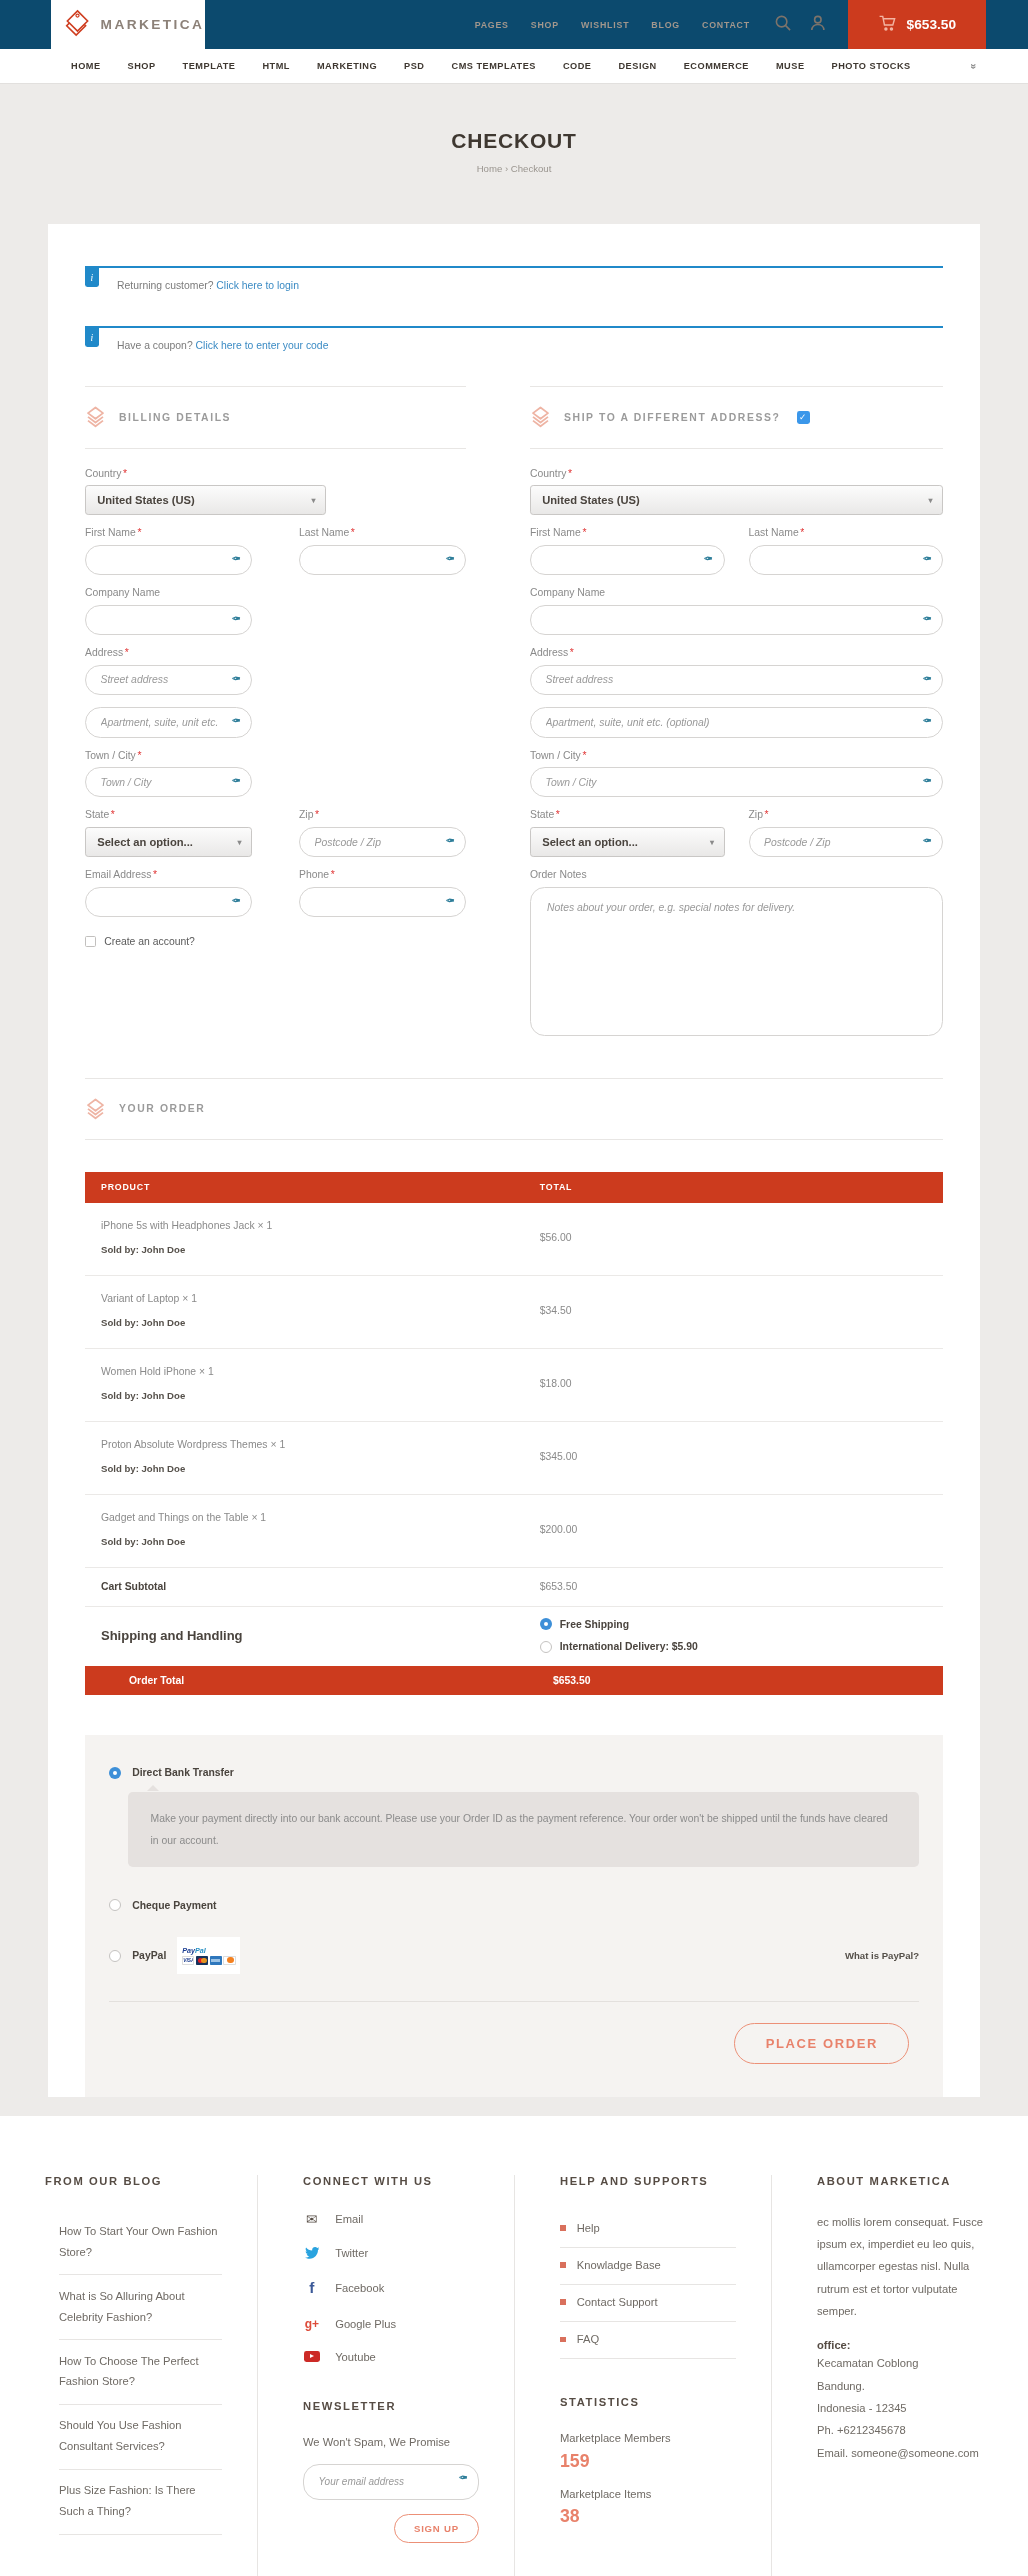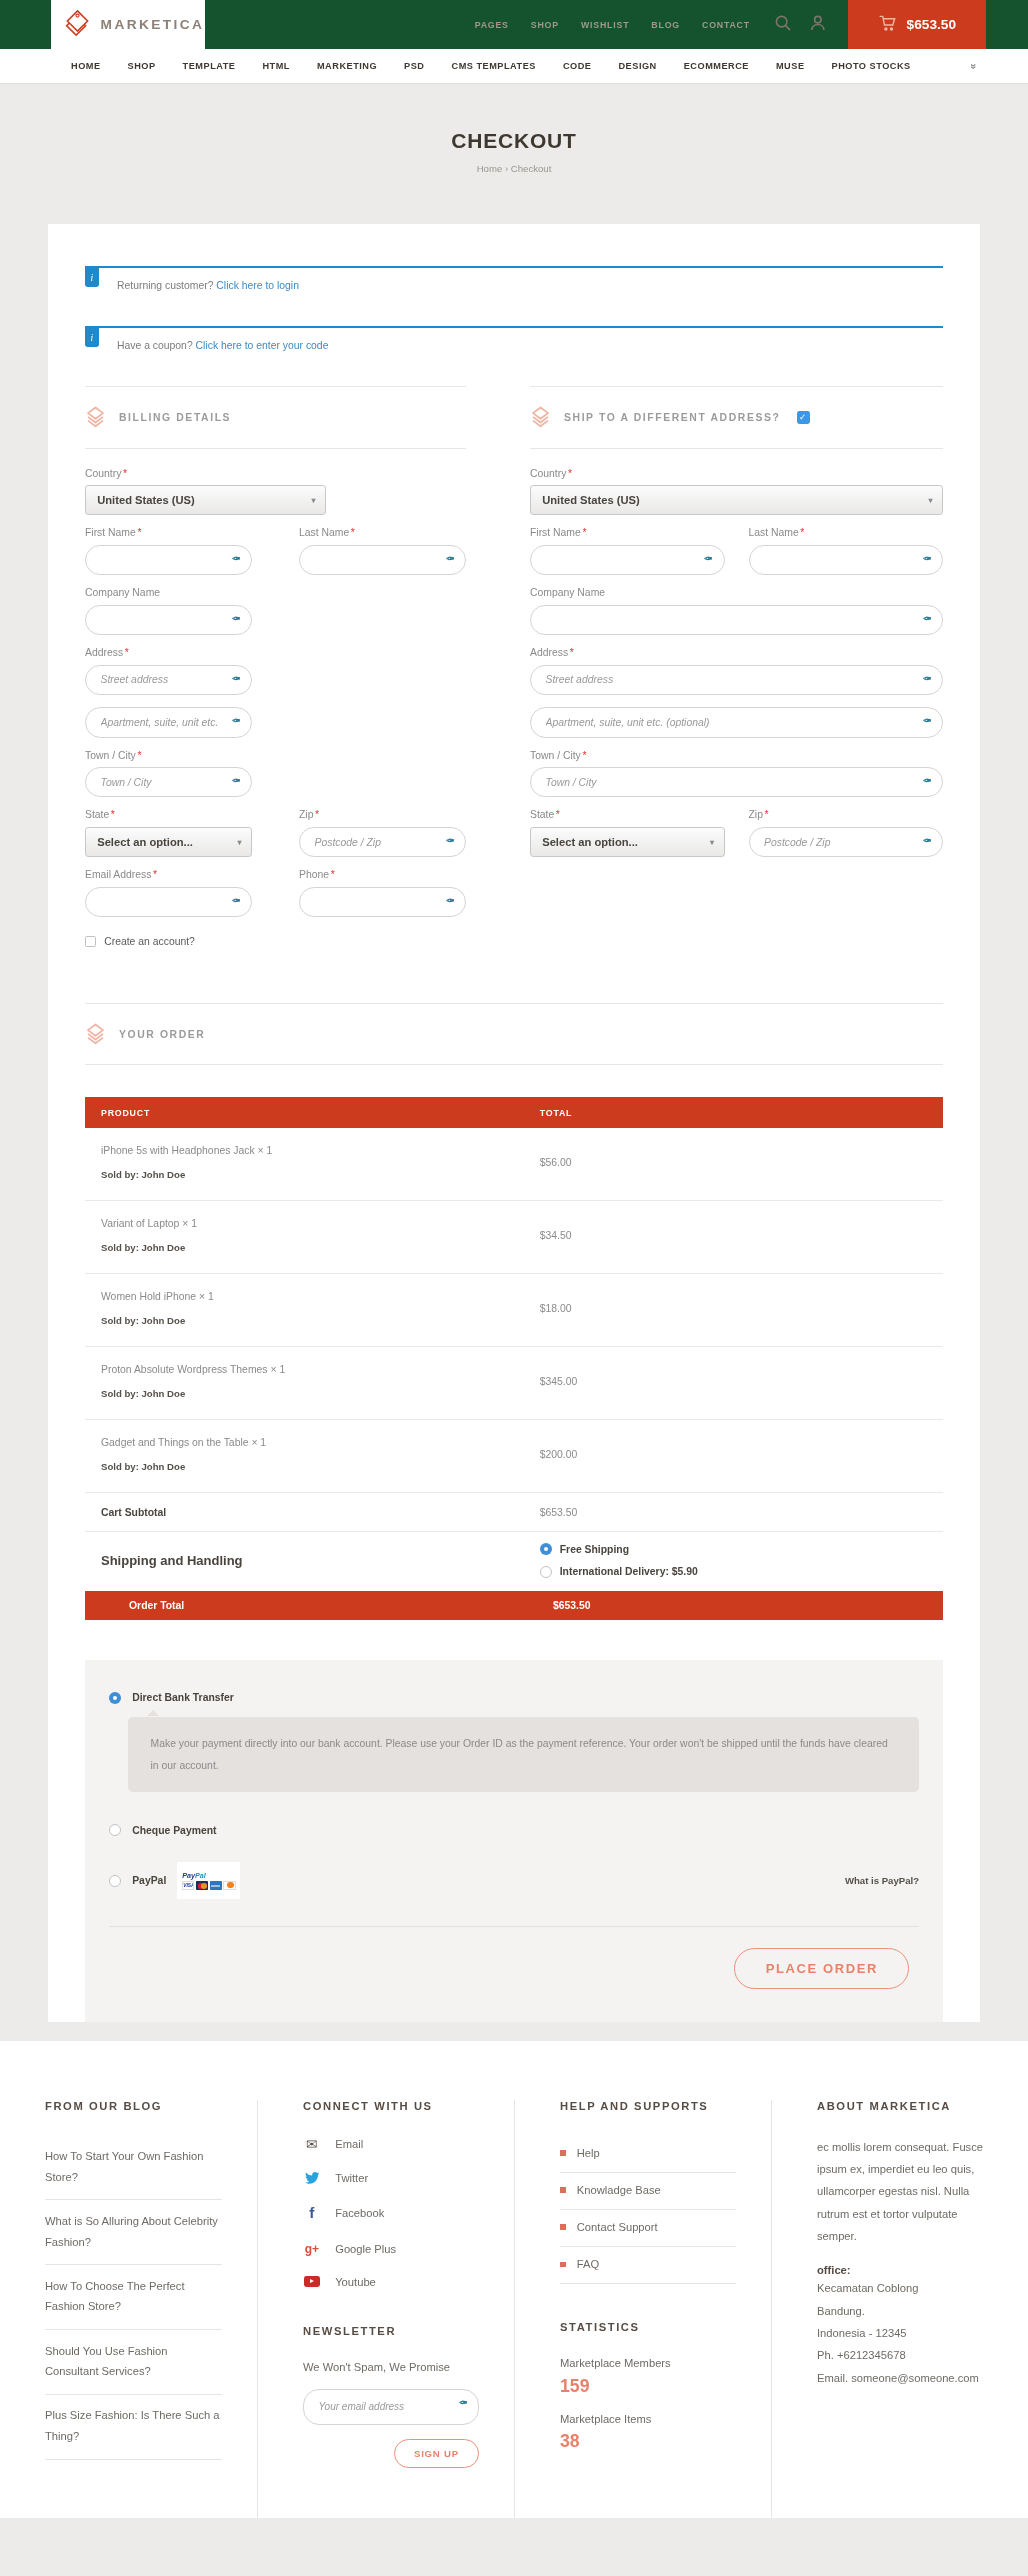--- a/index.html
+++ b/index.html
@@ -6,21 +6,21 @@
   html,body { margin:0; padding:0; }
   body {
     width:1028px;
     background:#edebe9;
     font-family:"Liberation Sans", sans-serif;
     color:#6f6a64;
   }
   a { text-decoration:none; cursor:pointer; }
 
   
-  .topbar { height:49px; background:#14532d; display:flex; align-items:stretch; }
+  .topbar { height:49px; background:#0c4a6e; display:flex; align-items:stretch; }
   .logo-box { width:154px; margin-left:51px; background:#fff; display:flex; align-items:center; gap:9.6px; padding-left:13px; }
   .brand { font-size:13.7px; font-weight:bold; letter-spacing:2.4px; color:#8c8178; }
   .topnav { margin-left:auto; display:flex; align-items:center; gap:22px; }
   .topnav a { font-size:8.8px; font-weight:bold; letter-spacing:0.8px; color:#a2978d; }
   .top-icons { display:flex; align-items:center; gap:17.7px; margin-left:24px; }
   .cart { width:138px; margin-left:21px; margin-right:42px; background:#cc3b1e; display:flex; align-items:center; justify-content:center; gap:9.6px; color:#fff; font-weight:bold; font-size:13.7px; cursor:pointer; }
 
   
   .menubar { height:35px; background:#fff; border-bottom:0.8px solid #e2e0de; display:flex; align-items:center; padding:0 51px 0 71px; }
   .menu-items { display:flex; align-items:center; gap:27px; }
@@ -124,21 +124,21 @@
   .place-row { border-top:0.8px solid #e3e0dd; margin-top:27px; padding:21px 9.6px 21px; display:flex; justify-content:flex-end; }
   .place-btn { background:transparent; border:1.6px solid #ec9077; color:#e8826b; border-radius:22.5px; padding:12px 30.5px; font-size:13px; font-weight:bold; letter-spacing:1.6px; font-family:"Liberation Sans", sans-serif; cursor:pointer; }
 
   
   footer { margin-top:19px; background:#fff; display:flex; padding-top:59px; }
   .fc { width:25%; padding:0 35px 50px 45px; }
   .fc + .fc { border-left:0.8px solid #e7e5e3; }
   .fc h4 { margin:0 0 24px; font-size:11.2px; font-weight:bold; letter-spacing:1.6px; color:#564c44; }
   .fc h4.mt { margin-top:37px; }
   .bloglist, .helplist { list-style:none; margin:0; padding:0; }
-  .bloglist li { padding:10.4px 0 12px; border-bottom:0.8px solid #e7e5e3; }
+  .bloglist li { padding:10.4px 0 12px; border-bottom:0.8px solid #e7e5e3;margin-left:14px; }
   .bloglist a { font-size:11.2px; color:#6f6a64; line-height:1.85; }
   .soclist { list-style:none; margin:0; padding:0; }
   .soclist li { display:flex; align-items:center; gap:14.5px; margin-bottom:20px; font-size:11.2px; cursor:pointer; }
   .soclist a { color:#6f6a64; }
   .icw { width:17.7px; display:flex; justify-content:center; }
   .ic-mail { color:#564c44; font-size:13.7px; }
   .ic-mail::before { content:"✉"; }
   .ic-fb { color:#3b5998; font-size:15.3px; font-weight:bold; }
   .ic-fb::before { content:"f"; }
   .ic-gp { color:#dd4b39; font-size:12px; font-weight:bold; }
@@ -389,20 +389,26 @@
             <span>Select an option...</span>
             <span class="arr"></span>
           </div>
         </div>
         <div class="field">
           <span class="flabel"><span>Zip</span><span class="req">*</span></span>
           <div class="pill"><input type="text" placeholder="Postcode / Zip" style=""><span class="pen"></span></div>
         </div>
       </div>
 
+      <div class="field">
+        <span class="flabel">Order Notes</span>
+        <div class="pill">
+          <textarea placeholder="Notes about your order, e.g. special notes for delivery." style=""></textarea>
+        </div>
+      </div>
     </div>
   </div>
 
   <section class="order-sec">
     <div class="sec-head">
       <span class="layers-icon">
         <svg width="21" height="22.5" viewBox="0 0 28 30" fill="none" stroke="#eeb4a4" stroke-width="2.4" stroke-linejoin="round">
           <path d="M14 2 L24 9.5 L14 17 L4 9.5 Z"></path>
             <path d="M4 14.5 L14 22 L24 14.5"></path>
             <path d="M4 19.5 L14 27 L24 19.5"></path>

